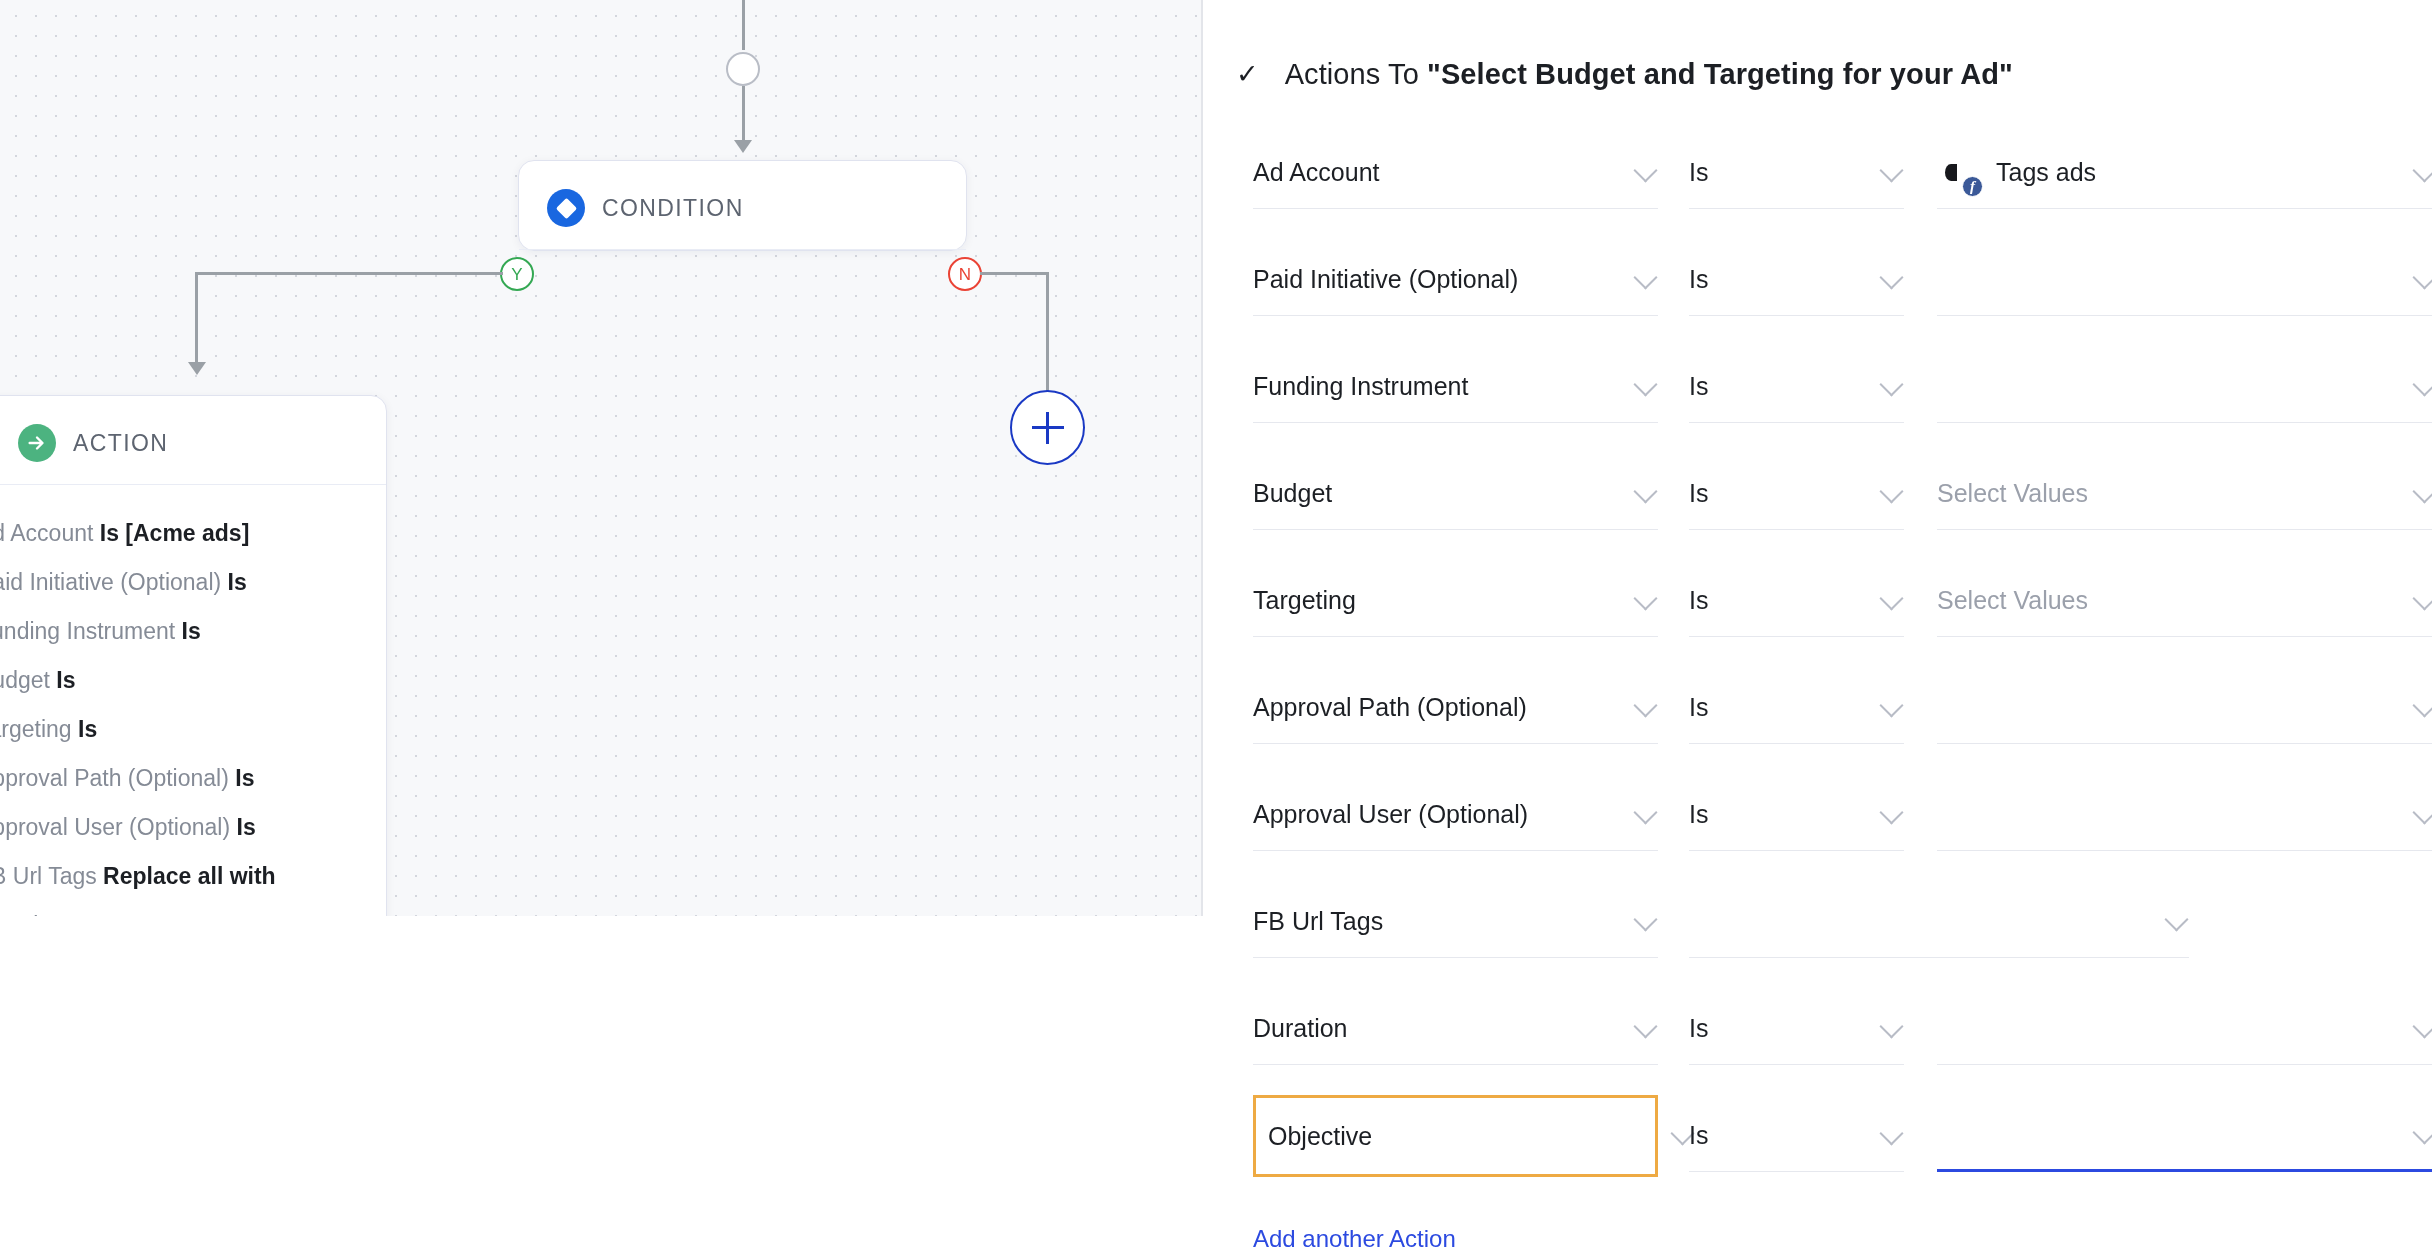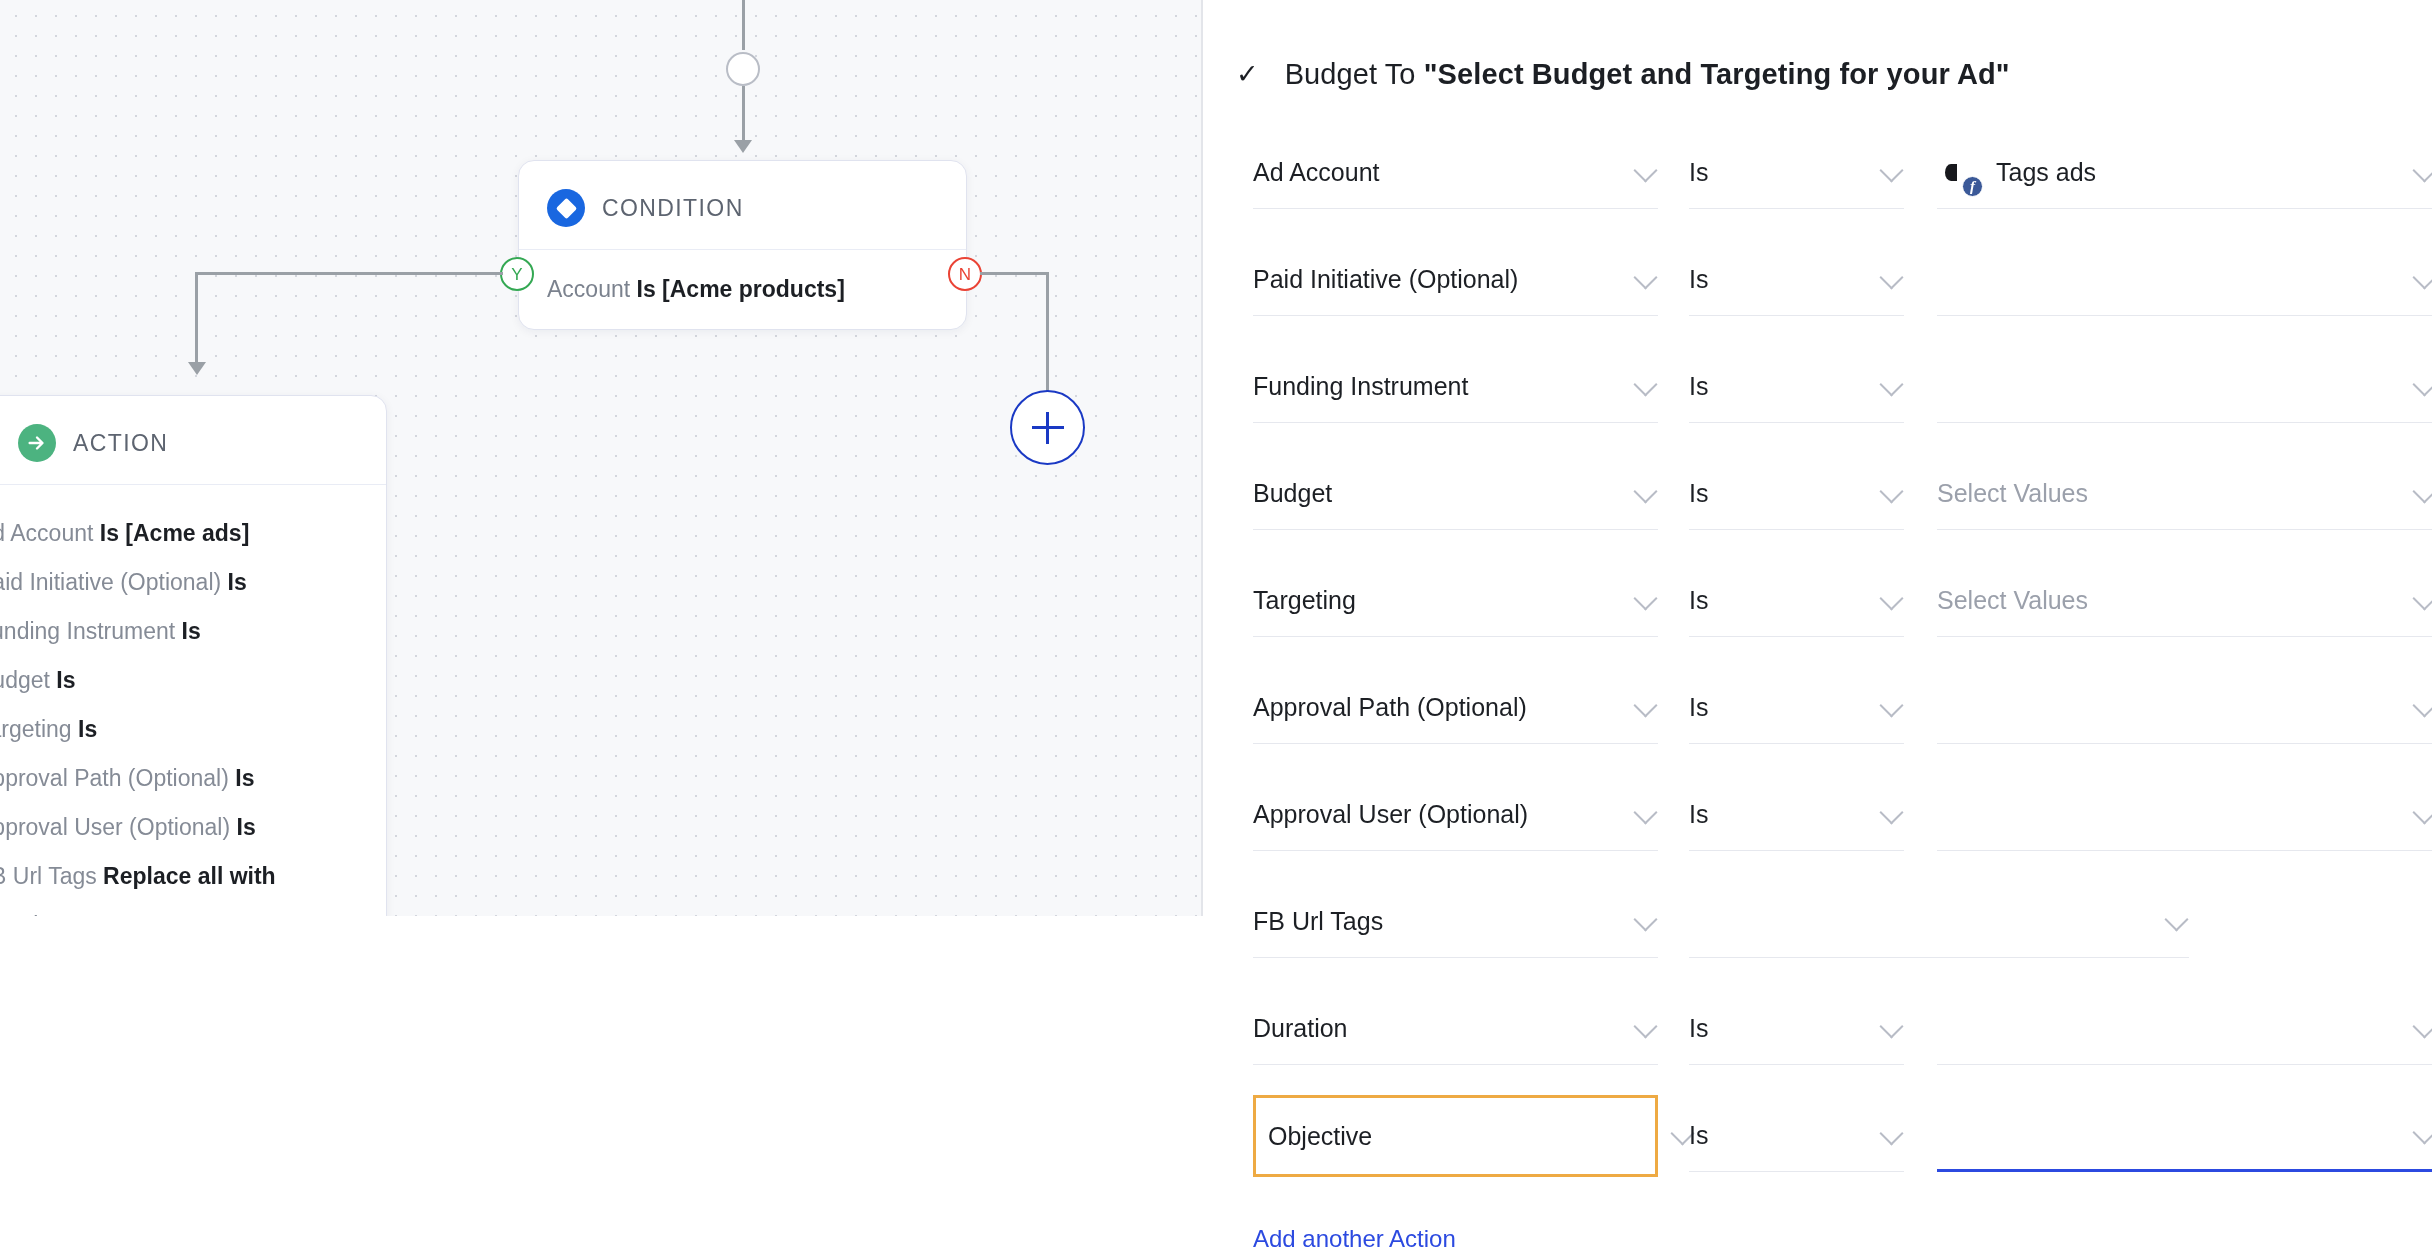--- a/index.html
+++ b/index.html
@@ -201,26 +201,20 @@
     <div class="port neutral" style="left:726px; top:52px;"></div>
     <div class="edge" style="left:742px; top:86px; width:2.5px; height:60px;"></div>
     <div class="arrowhead" style="left:734px; top:140px;"></div>
 
     <div class="node" id="condition-node">
       <div class="node-head">
         <span class="badge-icon cond">
             <span class="diamond"></span>
           </span>
         <span class="node-title">CONDITION</span>
-      </div>
-      <div class="node-body">
-        <div class="cond-line">
-          <span>Account</span>
-          <b>Is [Acme products]</b>
-        </div>
       </div>
     </div>
 
     <div class="port yes" style="left:500px; top:257px;">
       <span>Y</span>
     </div>
     <div class="edge" style="left:195px; top:272px; width:308px; height:2.5px;"></div>
     <div class="edge" style="left:195px; top:272px; width:2.5px; height:100px;"></div>
     <div class="arrowhead" style="left:188px; top:362px;"></div>
 
@@ -259,21 +253,21 @@
     </div>
 
     <div id="canvas-divider"></div>
   </div>
 
   <div id="panel">
 
     <div id="panel-header">
       <span id="check-icon">✓</span>
       <span id="panel-title">
-        <span>Budget To </span><b>"Select Budget and Targeting for your Ad"</b>
+        <span>Actions To </span><b>"Select Budget and Targeting for your Ad"</b>
       </span>
     </div>
 
     <div id="rows">
         <div class="frow">
           <div class="field c-field">
             <span class="ftext">Ad Account</span>
             <span class="chev"></span>
           </div>
           <div class="field c-op">

